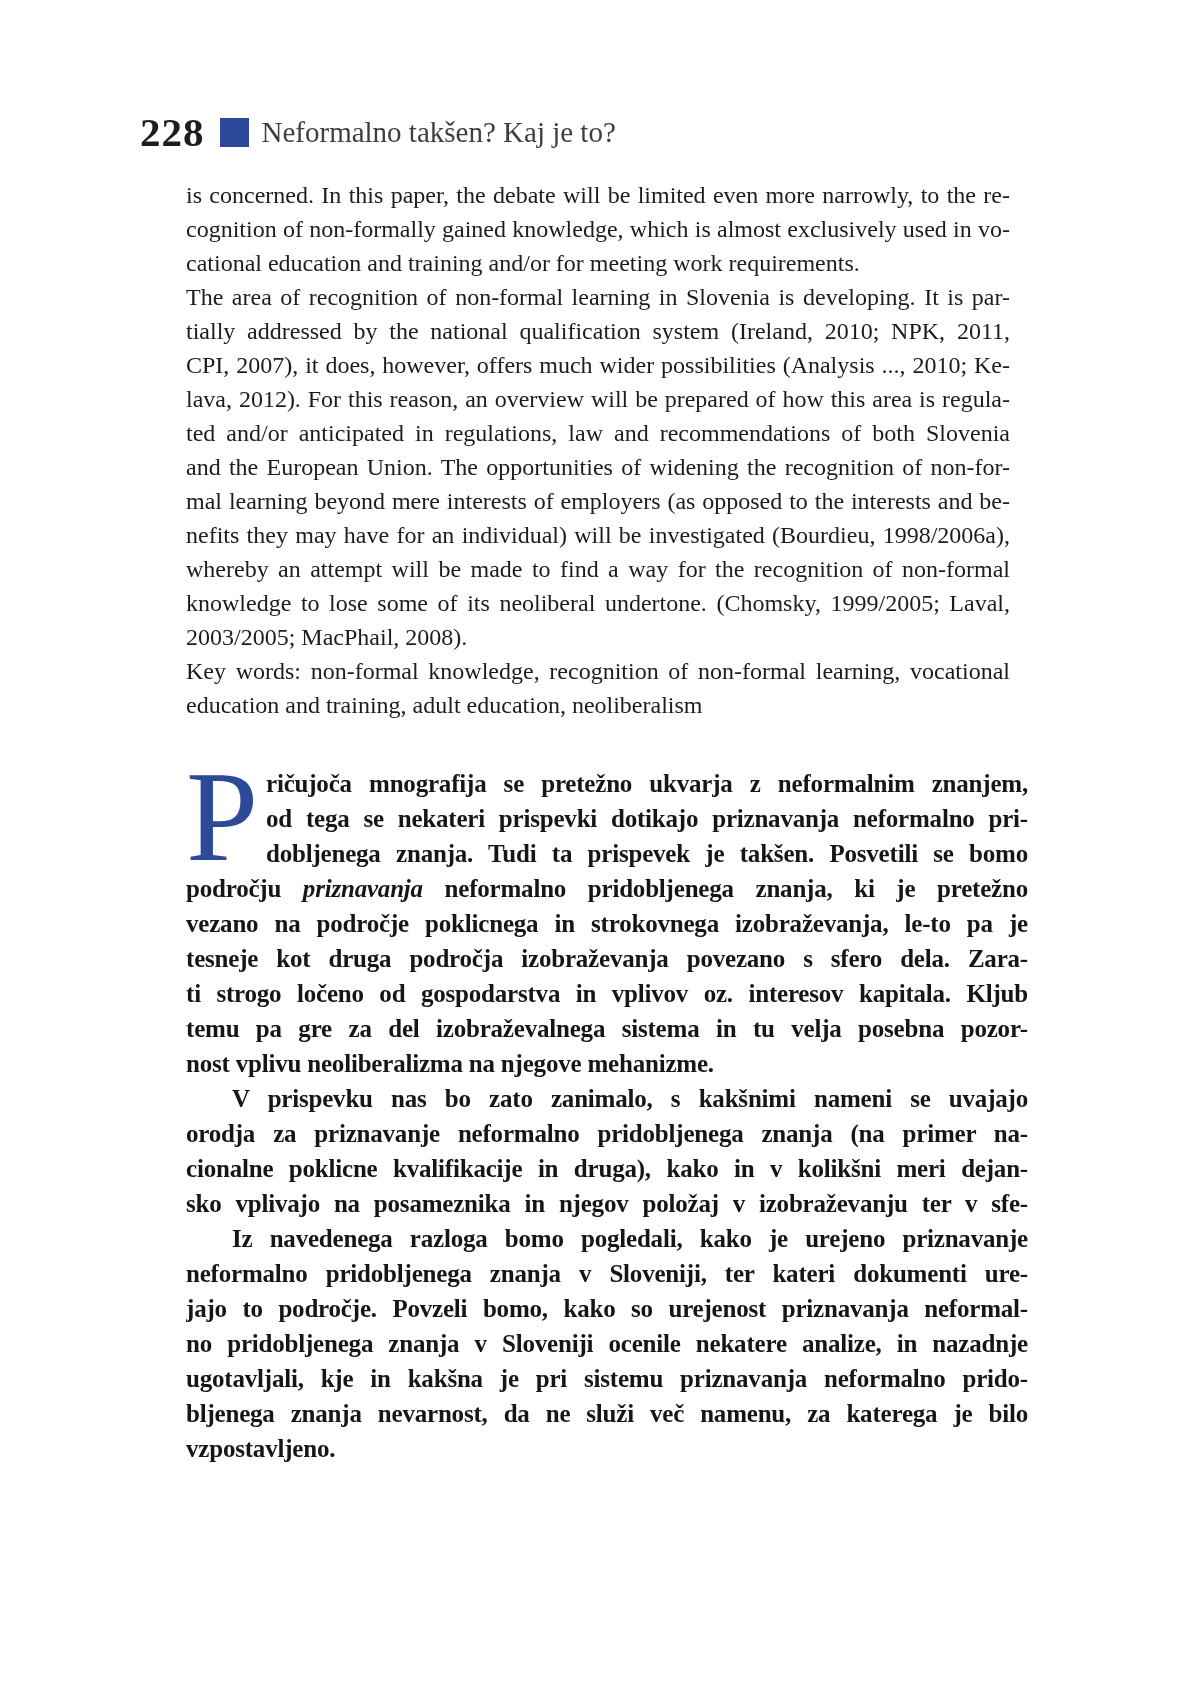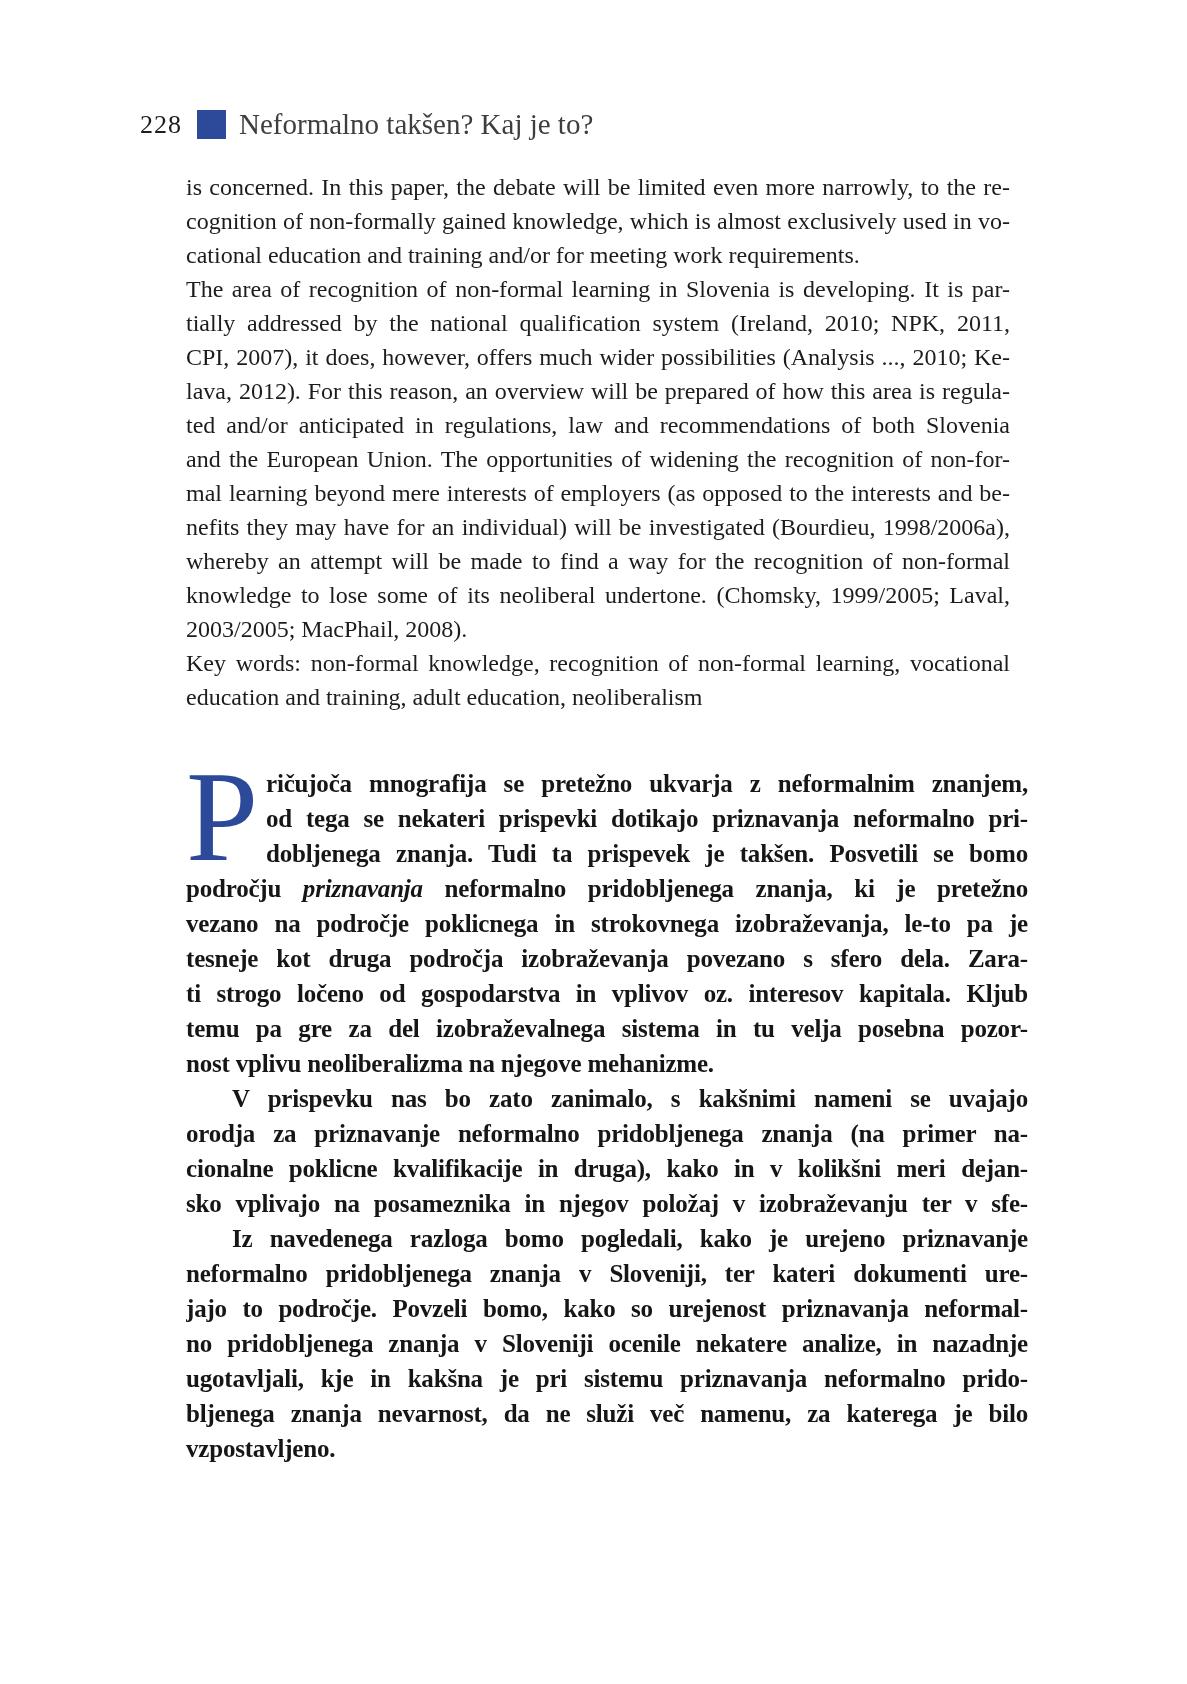--- a/index.html
+++ b/index.html
@@ -10,32 +10,32 @@
     color: #1d1d1d;
     position: relative;
     overflow: hidden;
   }
 
   .page-header {
     position: absolute; left: 140px; top: 108px;
     display: flex; align-items: center;
   }
   .page-num {
-    font-size: 26px; font-weight: normal; letter-spacing: 1px; color: #1d1d1d;
+    font-size: 41px; font-weight: bold; letter-spacing: 1px; color: #1d1d1d;
   }
   .section-marker {
     width: 29px; height: 29px; margin: 0 13px 0 15px;
     flex: 0 0 auto;
   }
   .header-title {
     font-size: 29px; color: #3e3e3e; white-space: nowrap;
   }
 
   .abstract-block {
-    position: absolute; left: 186px; top: 170px; width: 824px;
+    position: absolute; left: 186px; top: 178px; width: 824px;
     font-size: 24px; line-height: 34px; color: #1c1c1c;
   }
   .abstract-block .tline { height: 34px; }
 
   .body-block {
     position: absolute; left: 186px; top: 766px; width: 842px;
     font-size: 25px; line-height: 35px; font-weight: bold;
     letter-spacing: -0.2px; color: #161616;
   }
   .body-block .tline { height: 35px; }

